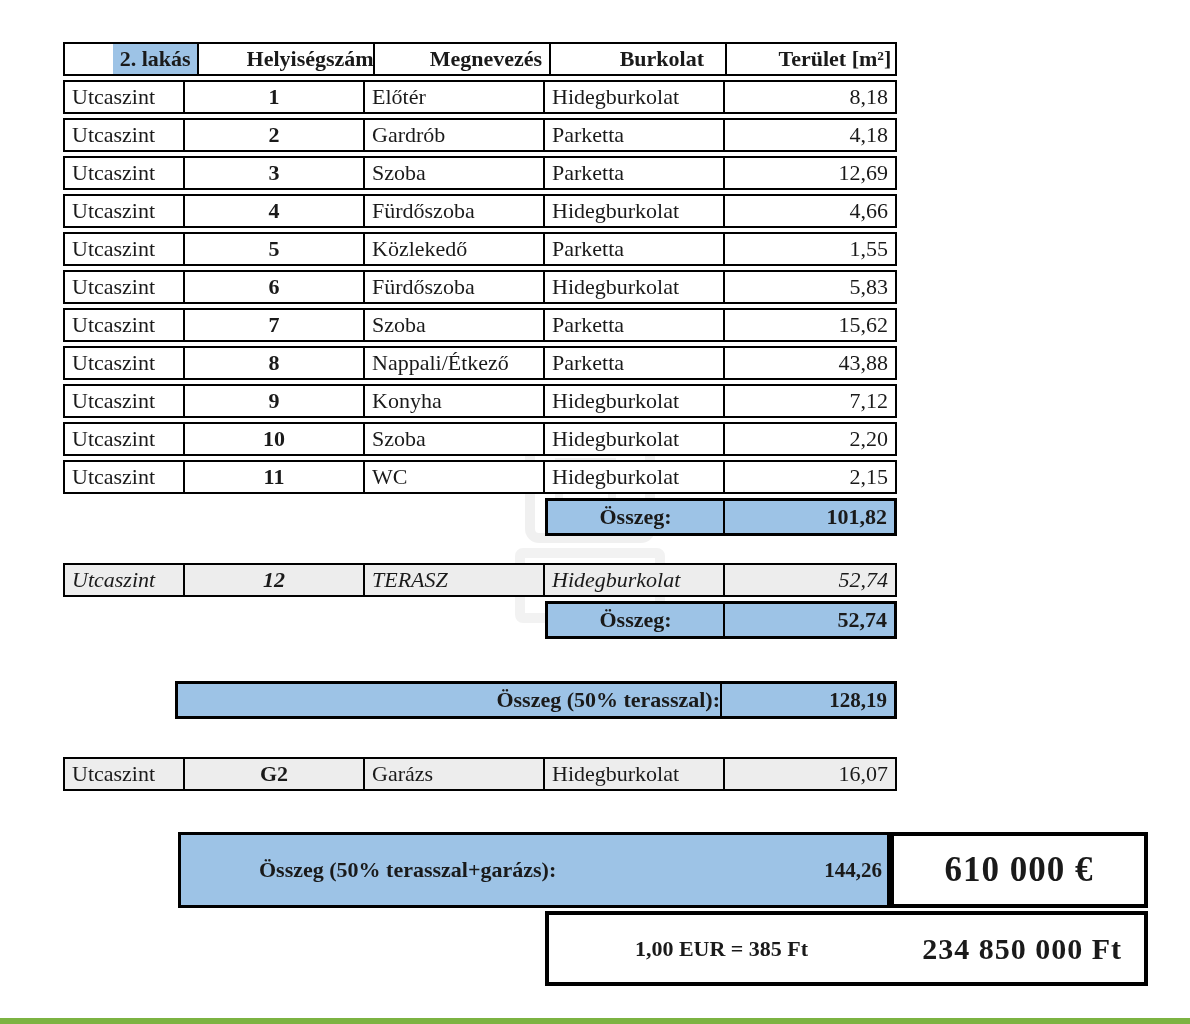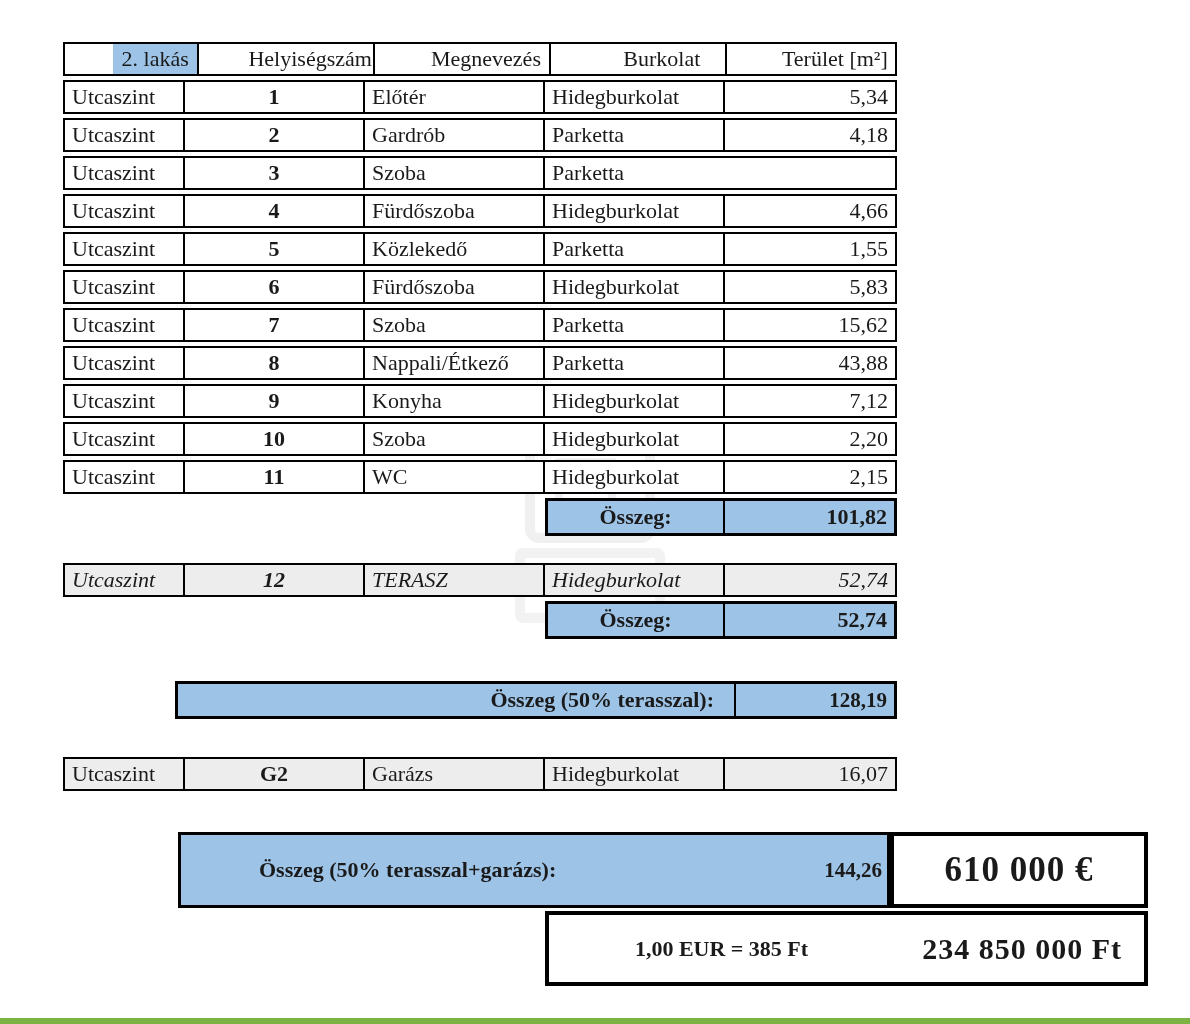--- a/index.html
+++ b/index.html
@@ -15,21 +15,21 @@
   .cell{
     box-sizing:border-box;border-right:2px solid #000;display:flex;
     align-items:center;overflow:hidden;white-space:nowrap;font-size:22px;
   }
   .cell:last-child{border-right:none;}
   .c-level{width:120px;padding-left:7px;}
   .c-num{width:180px;justify-content:center;font-weight:bold;}
   .c-name{width:180px;padding-left:7px;}
   .c-surface{width:180px;padding-left:7px;}
   .c-area{width:170px;justify-content:flex-end;padding-right:7px;}
-  .hdr .cell{justify-content:center;font-weight:normal;padding:4px;margin-left:48px;}
+  .hdr .cell{justify-content:center;font-weight:bold;padding:4px;margin-left:48px;}
   .hdr .c-level{background:#9DC3E6;}
   .gray{background:#EDEDED;}
   .gray .cell{background:#EDEDED;}
   .italic .cell{font-style:italic;}
   
   .sumrow{
     display:flex;box-sizing:border-box;border:3px solid #000;height:38px;
     background:#9DC3E6;margin-left:482px;width:352px;
   }
   .sum-label{
@@ -95,34 +95,35 @@
     <div class="cell c-name">Megnevezés</div>
     <div class="cell c-surface">Burkolat</div>
     <div class="cell c-area" style="justify-content:center;">Terület [m²]</div>
   </div>
 
   <div class="trow">
     <div class="cell c-level">Utcaszint</div>
     <div class="cell c-num">1</div>
     <div class="cell c-name">Előtér</div>
     <div class="cell c-surface">Hidegburkolat</div>
-    <div class="cell c-area">5,34</div>
+    <div class="cell c-area">8,18</div>
   </div>
   <div class="trow">
     <div class="cell c-level">Utcaszint</div>
     <div class="cell c-num">2</div>
     <div class="cell c-name">Gardrób</div>
     <div class="cell c-surface">Parketta</div>
     <div class="cell c-area">4,18</div>
   </div>
   <div class="trow">
     <div class="cell c-level">Utcaszint</div>
     <div class="cell c-num">3</div>
     <div class="cell c-name">Szoba</div>
     <div class="cell c-surface">Parketta</div>
+    <div class="cell c-area">12,69</div>
   </div>
   <div class="trow">
     <div class="cell c-level">Utcaszint</div>
     <div class="cell c-num">4</div>
     <div class="cell c-name">Fürdőszoba</div>
     <div class="cell c-surface">Hidegburkolat</div>
     <div class="cell c-area">4,66</div>
   </div>
   <div class="trow">
     <div class="cell c-level">Utcaszint</div>
@@ -188,22 +189,22 @@
     <div class="cell c-surface">Hidegburkolat</div>
     <div class="cell c-area">52,74</div>
   </div>
   <div class="sumrow">
     <div class="sum-label">Összeg:</div>
     <div class="sum-value">52,74</div>
   </div>
 </div>
 
 <div class="bar" style="left:175px;top:681px;width:722px;height:38px;">
-  <div class="bar-label" style="flex:1;justify-content:flex-end;padding-right:20px;border-right:2px solid #000;">Összeg (50% terasszal):</div>
-  <div class="bar-value" style="width:158px;padding-right:7px;">128,19</div>
+  <div class="bar-label" style="flex:1;justify-content:flex-end;padding-right:0;border-right:2px solid #000;">Összeg (50% terasszal):</div>
+  <div class="bar-value" style="width:172px;padding-right:7px;">128,19</div>
 </div>
 
 <div class="abs" style="left:63px;top:757px;width:834px;">
   <div class="trow gray" style="margin-bottom:0;">
     <div class="cell c-level">Utcaszint</div>
     <div class="cell c-num">G2</div>
     <div class="cell c-name">Garázs</div>
     <div class="cell c-surface">Hidegburkolat</div>
     <div class="cell c-area">16,07</div>
   </div>

